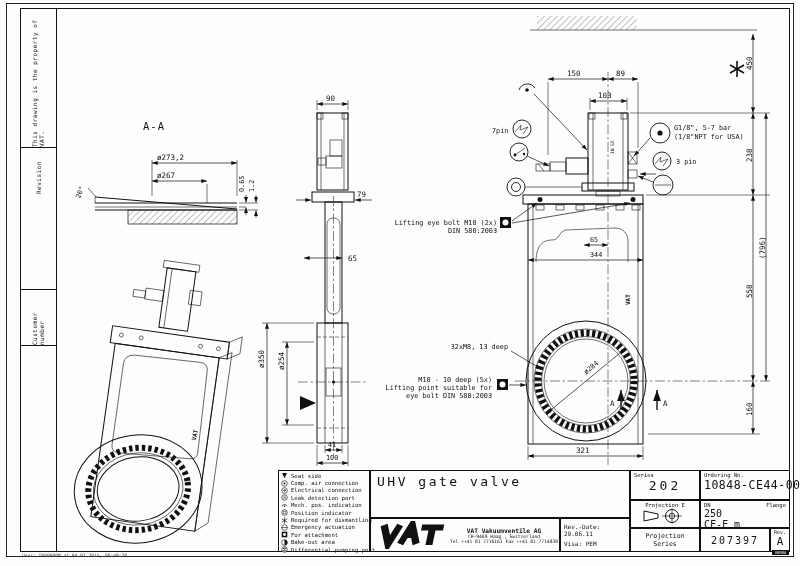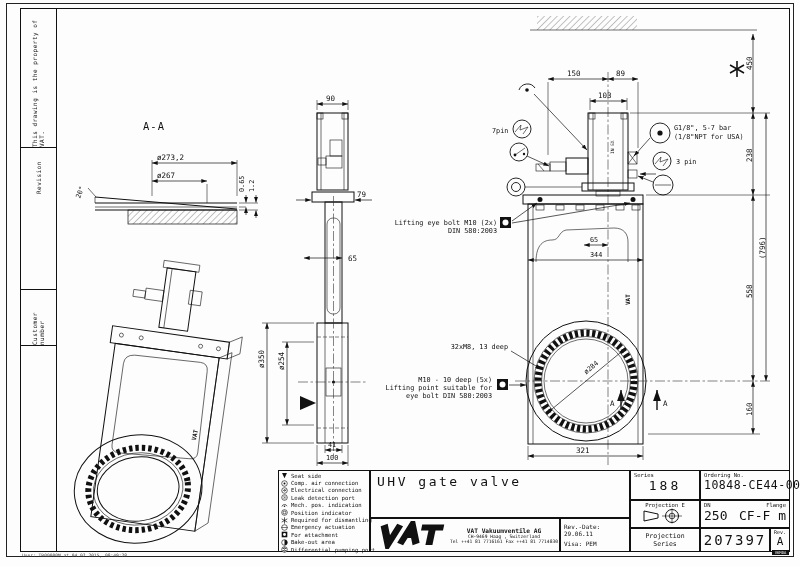--- a/index.html
+++ b/index.html
@@ -454,21 +454,21 @@
       </div>
     </div>
 
     <div class="abs tb" style="left:282px;top:48px;width:70px;height:34px;padding:3px 3px;display:flex;flex-direction:column;justify-content:space-around;">
       <div style="font-size:6px;">Rev.-Date: 29.06.11</div>
       <div style="font-size:6px;">Visa: PEM</div>
     </div>
 
     <div class="abs tb" style="left:352px;top:0;width:70px;height:30px;padding:1px 3px;">
       <div class="lbl">Series</div>
-      <div style="font-size:13px;text-align:center;letter-spacing:3px;">188</div>
+      <div style="font-size:13px;text-align:center;letter-spacing:3px;">202</div>
     </div>
 
     <div class="abs tb" style="left:422px;top:0;width:90px;height:30px;padding:1px 3px;">
       <div class="lbl">Ordering No.</div>
       <div style="font-size:11.5px;text-align:center;letter-spacing:0.5px;white-space:nowrap;">10848-CE44-0007</div>
     </div>
 
     <div class="abs tb" style="left:352px;top:30px;width:70px;height:28px;padding:1px 3px;text-align:center;">
       <div class="lbl">Projection E</div>
       <svg width="46" height="16" viewBox="0 0 46 16">
@@ -478,32 +478,32 @@
         <line x1="20" y1="8" x2="40" y2="8" stroke="#111" stroke-width="0.6"></line>
         <line x1="30" y1="0.5" x2="30" y2="15.5" stroke="#111" stroke-width="0.6"></line>
       </svg>
     </div>
 
     <div class="abs tb" style="left:422px;top:30px;width:90px;height:28px;padding:1px 3px;">
       <div style="display:flex;justify-content:space-between;">
         <span class="lbl">DN</span>
         <span class="lbl">Flange</span>
       </div>
-      <div style="display:flex;justify-content:space-between;font-size:13px;">
+      <div style="display:flex;justify-content:space-between;font-size:10px;flex-direction:column;">
         <span>250</span>
         <span>CF-F m</span>
       </div>
     </div>
 
     <div class="abs tb" style="left:352px;top:58px;width:70px;height:24px;text-align:center;font-size:6.5px;display:flex;flex-direction:column;justify-content:center;">
       <div>Projection</div>
       <div>Series</div>
     </div>
 
-    <div class="abs tb" style="left:422px;top:58px;width:70px;height:24px;display:flex;align-items:center;justify-content:center;font-size:14px;letter-spacing:2px;">207397</div>
+    <div class="abs tb" style="left:422px;top:58px;width:70px;height:24px;display:flex;align-items:center;justify-content:center;font-size:10px;letter-spacing:2px;">207397</div>
 
     <div class="abs tb" style="left:492px;top:58px;width:20px;height:24px;text-align:center;">
       <div style="font-size:5px;">Rev.</div>
       <div style="font-size:11px;">A</div>
     </div>
 
     <div class="abs" style="left:494px;top:80px;width:17px;height:5px;background:#111;color:#fff;font-size:3.8px;text-align:center;line-height:5px;">VKMDA</div>
   </div>
 
 </div>

